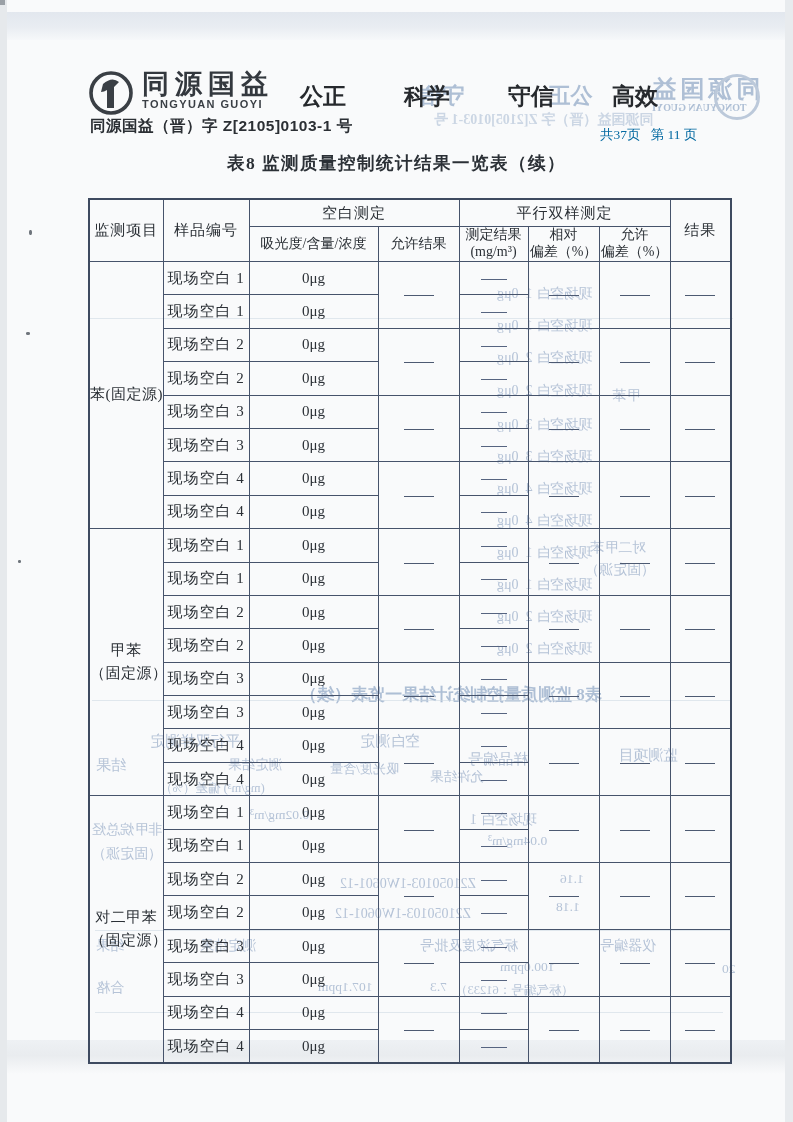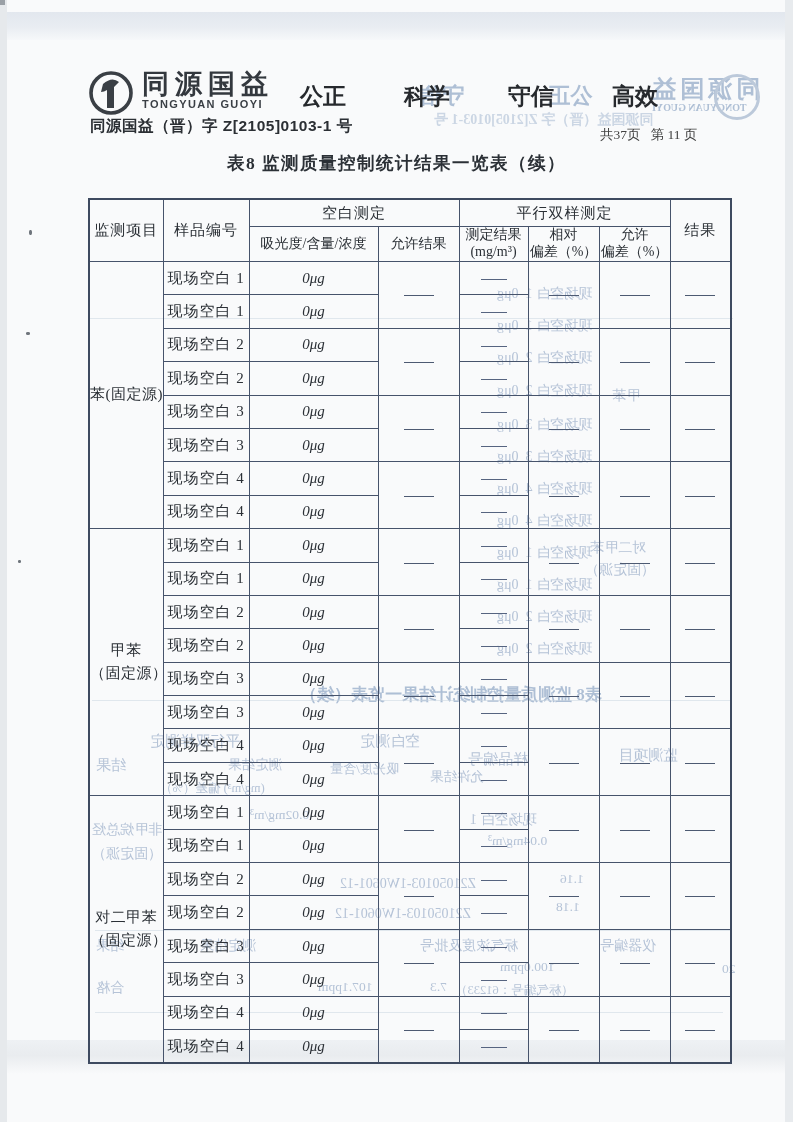--- a/index.html
+++ b/index.html
@@ -21,37 +21,37 @@
   
   .logo-wrap{position:absolute;left:88px;top:70px;display:flex;align-items:flex-start;}
   .logo-circle{width:46px;height:46px;}
   .logo-text{margin-left:8px;font-family:"Liberation Sans","DejaVu Sans",sans-serif;}
   .logo-cn{font-size:27px;font-weight:bold;letter-spacing:6px;color:#33383e;line-height:1.05;white-space:nowrap;}
   .logo-en{font-size:11px;font-weight:bold;letter-spacing:1.4px;color:#3a3f45;white-space:nowrap;}
   .slogan{position:absolute;left:300px;top:81px;width:358px;display:flex;justify-content:space-between;
     font-family:"Liberation Sans","DejaVu Sans",sans-serif;font-size:23px;font-weight:bold;color:#26292d;}
   .doc-number{position:absolute;left:90px;top:116px;font-family:"Liberation Sans","DejaVu Sans",sans-serif;
     font-size:15.5px;font-weight:600;letter-spacing:.5px;color:#2b2f34;white-space:pre;}
-  .page-info{position:absolute;left:600px;top:126px;font-size:13.5px;color:#404040;white-space:pre;}
+  .page-info{position:absolute;left:600px;top:126px;font-size:13.5px;color:#0369a1;white-space:pre;}
   .page-title{position:absolute;left:0;top:151px;width:793px;text-align:center;
     font-size:17.5px;font-weight:bold;letter-spacing:1.5px;color:#2b3036;}
 
   
   #qc-table{position:absolute;left:88px;top:198px;}
   table.qc{border-collapse:collapse;table-layout:fixed;width:643px;background:transparent;}
   table.qc td,table.qc th{border:1.2px solid #46536b;padding:0;font-weight:normal;
     font-size:15px;color:#2b3036;text-align:center;vertical-align:middle;overflow:visible;}
   table.qc{border:2px solid #3e4a60;}
   tr.h1 th{height:26px;font-size:15px;letter-spacing:1px;}
   tr.h2 th{height:34px;}
   .th-lines span{display:block;line-height:1.18;font-size:14px;}
   th.squeeze{font-size:13.2px;letter-spacing:0;white-space:nowrap;}
   tbody td{height:32.4px;}
   td.sample{ text-align:left;padding-left:9px;letter-spacing:1px;white-space:nowrap;}
-  td.value{ text-align:left;padding-left:11px;white-space:nowrap;font-style:italic;}
+  td.value{ text-align:left;padding-left:11px;white-space:nowrap;}
   td.section-label{font-size:14px;letter-spacing:.5px;line-height:1.55;white-space:nowrap;font-family:Liberation Serif, serif;}
   .dash{display:inline-block;width:30px;border-top:1.6px solid #4d5a72;vertical-align:middle;}
   .dash.small{width:26px;border-top-color:#566480;}
 
   
   .ghost{position:absolute;transform:scaleX(-1);color:#b5c3d7;white-space:pre;
     filter:blur(.35px);line-height:1.1;}
   .ghost.b{font-weight:bold;color:#aebfd5;}
   .ghost-circle{position:absolute;border:3px solid #bcc9da;border-radius:50%;filter:blur(.4px);}
   .ghost-line{position:absolute;height:1.3px;background:#ccd7e2;opacity:.55;}

